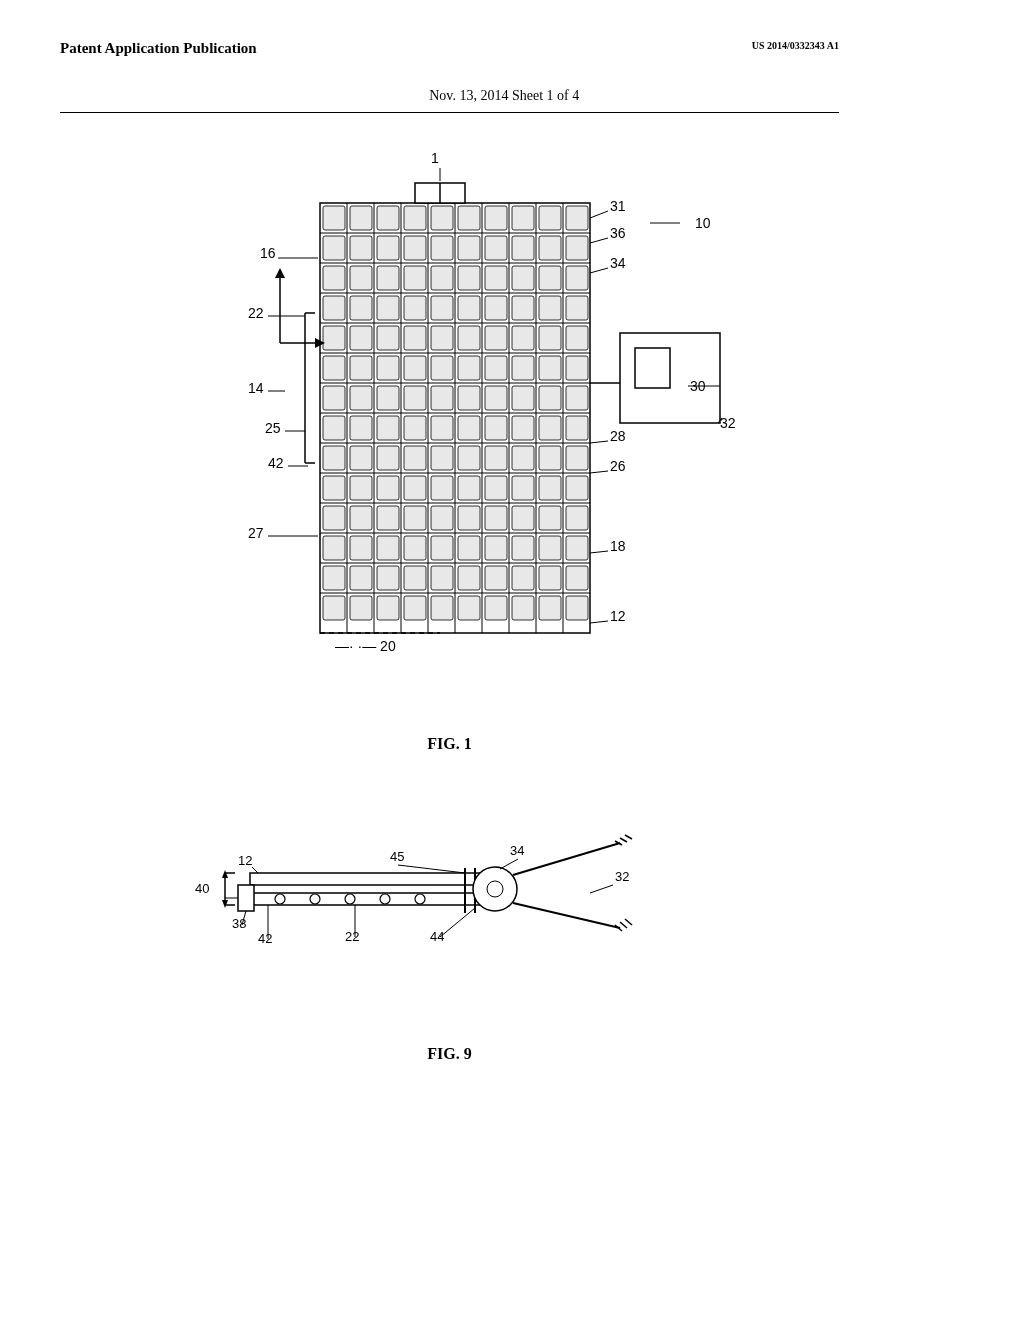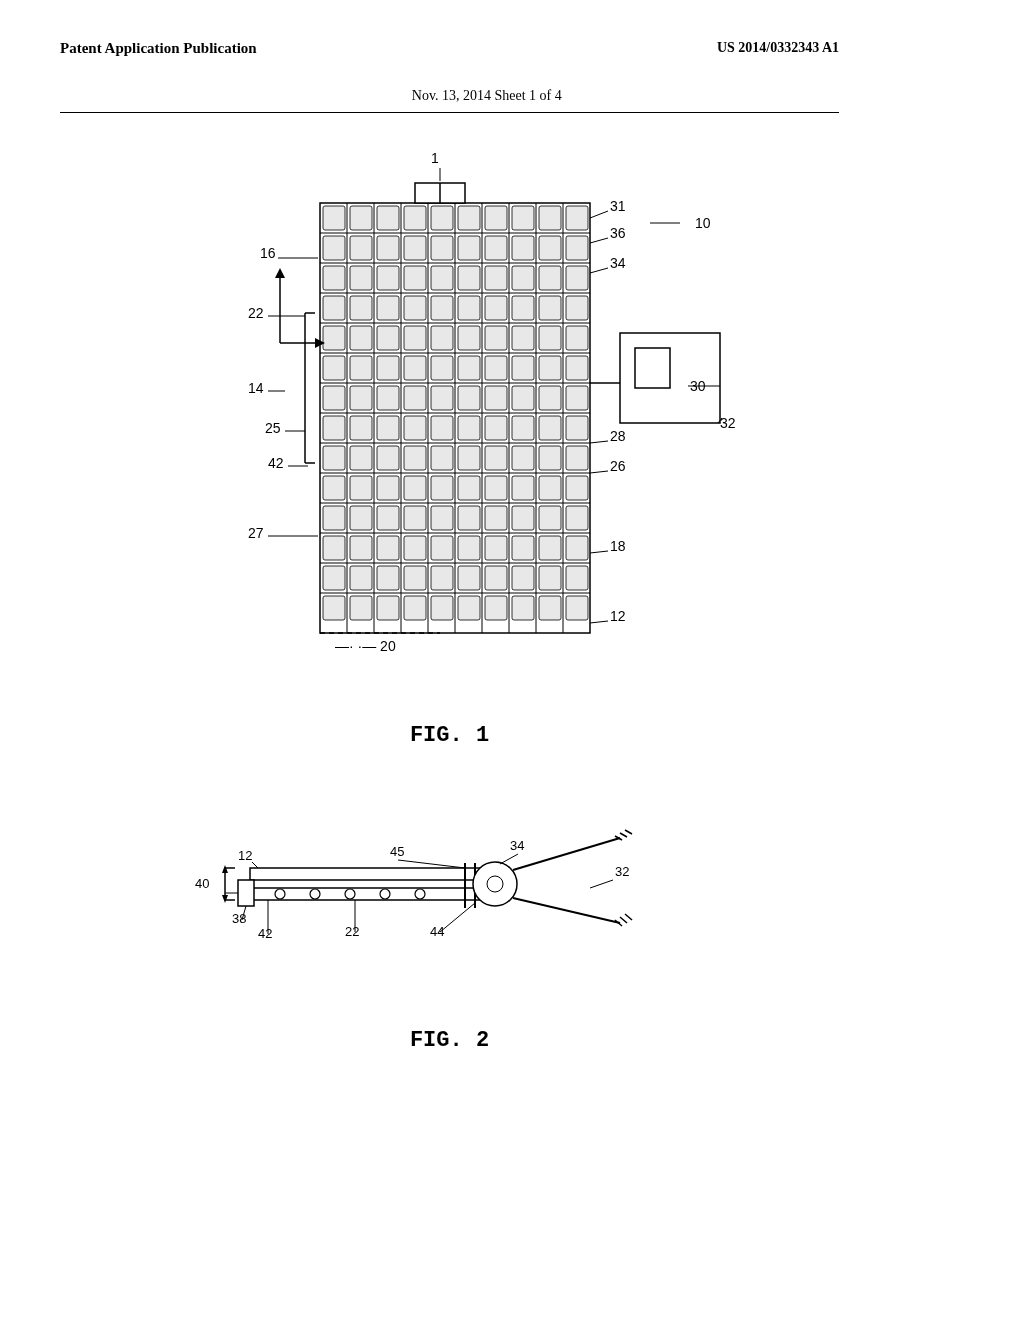--- a/index.html
+++ b/index.html
@@ -29,39 +29,40 @@
     .header-left {
       font-weight: bold;
       font-size: 15px;
     }
     .header-center {
       font-size: 14px;
       text-align: center;
       margin-top: 48px;
     }
     .header-right {
-      font-size: 14px;
+      font-size: 10px;
       font-weight: bold;
     }
     .figures-container {
       display: flex;
       flex-direction: column;
       align-items: center;
       margin-top: 30px;
       gap: 60px;
     }
     .figure-block {
       display: flex;
       flex-direction: column;
       align-items: center;
     }
     .fig-label {
-      font-size: 22px;
+      font-size: 16px;
       font-weight: bold;
-      font-family: Liberation Mono, monospace;
+      margin-top: 12px;
+      font-family: Liberation Serif, serif;
     }
     
     svg {
       display: block;
     }
   </style>
 </head>
 <body>
 
 <div class="page">
@@ -405,17 +406,17 @@
         <line x1="185" y1="124" x2="185" y2="92" stroke="black" stroke-width="1"></line>
 
         <text x="260" y="128" font-size="13" font-family="Arial">44</text>
         <line x1="270" y1="124" x2="305" y2="95" stroke="black" stroke-width="1"></line>
 
         <text x="445" y="68" font-size="13" font-family="Arial">32</text>
         <line x1="443" y1="72" x2="420" y2="80" stroke="black" stroke-width="1"></line>
 
       </svg>
 
-      <div class="fig-label">FIG. 2</div>
+      <div class="fig-label">FIG. 9</div>
     </div>
 
   </div>
 </div>
 
 </body></html>

